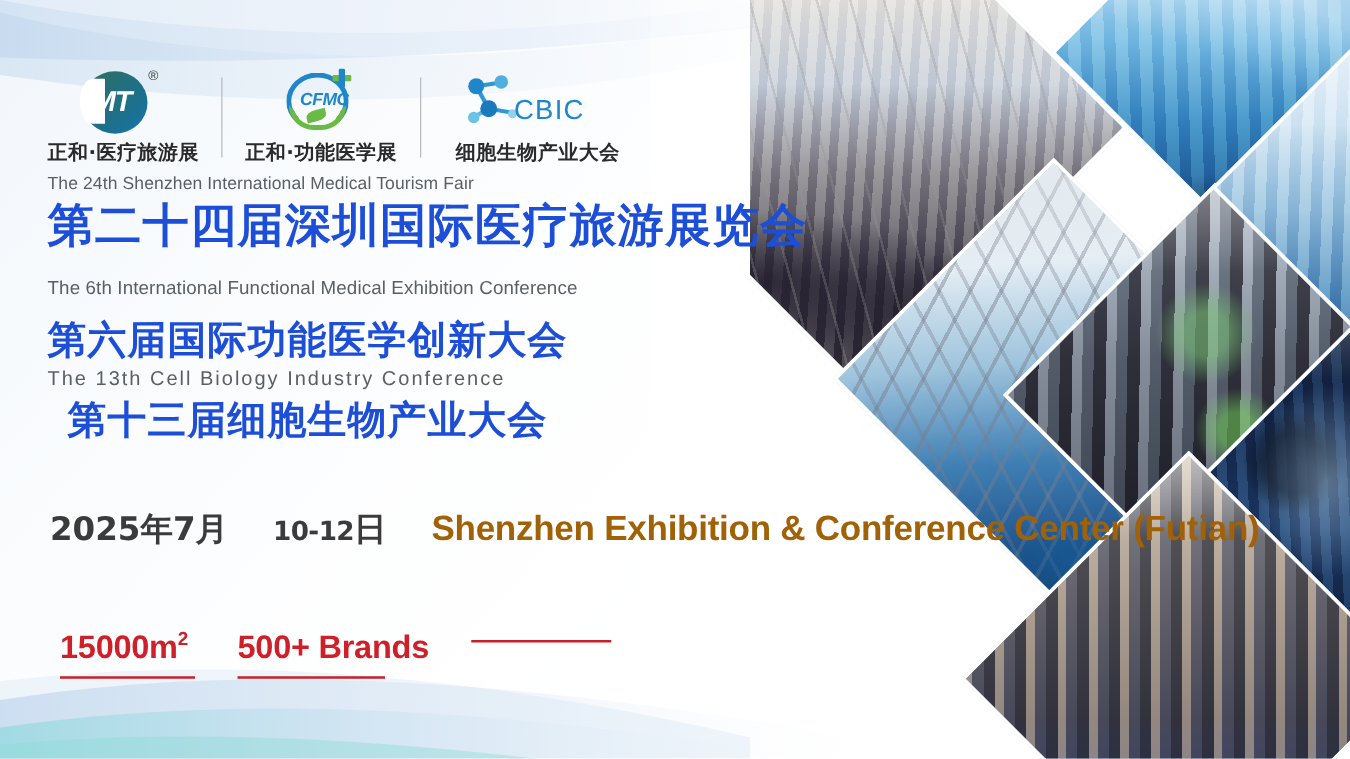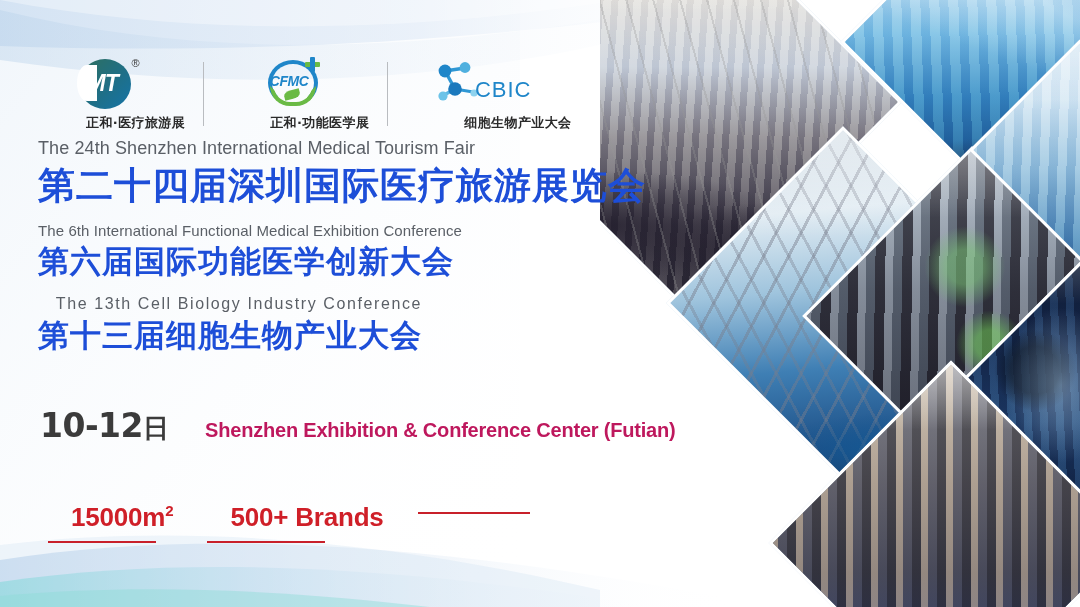--- a/index.html
+++ b/index.html
@@ -188,28 +188,27 @@
     height: 84px;
   }
   .logo-div {
     width: 1px;
     height: 64px;
     background: #b9bcc0;
     margin: 0 18px;
   }
   .logo-mark { position: relative; }
   .logo-cn {
-    font-size: 13px;
+    font-size: 16px;
     font-weight: bold;
     color: #2a2a2a;
     letter-spacing: .4px;
     margin-top: 3px;
     white-space: nowrap;
     font-family: "DejaVu Sans", sans-serif;
-    margin-left: 48px;
   }
   .logo-cn.cbic-cn { color: #2b2b2b; padding-left: 10px; }
 
   
   .mt-wrap { position: relative; width: 74px; height: 54px; }
   .mt-circle {
     position: absolute; left: 4px; top: 2px;
     width: 52px; height: 50px;
     border-radius: 50%;
     background: linear-gradient(135deg, #2f6f5d 0%, #1f6f86 55%, #1574a8 100%);
@@ -252,21 +251,21 @@
   }
   .cfmc-leaf2 {
     position: absolute; left: 24px; top: 33px;
     width: 16px; height: 9px;
     border-radius: 50% 0 50% 0;
     background: #6aba45;
     transform: rotate(-14deg);
   }
   .cfmc-txt {
     position: absolute; left: 10px; top: 16px;
-    width: 48px; text-align: left;
+    width: 48px; text-align: right;
     font-size: 14px; font-weight: bold; font-style: italic;
     color: #1f86c9;
     letter-spacing: -.4px;
     font-family: "Liberation Sans", sans-serif;
   }
   .cfmc-plus {
     position: absolute; left: 45px; top: 0px;
     width: 15px; height: 15px;
   }
   .cfmc-plus i, .cfmc-plus b {
@@ -294,53 +293,53 @@
     font-family: "Liberation Sans", sans-serif;
   }
   .t-cn {
     color: #1d4ed8;
     font-weight: bold;
     white-space: nowrap;
     font-family: "DejaVu Sans", sans-serif;
   }
 
   #tb1 { top: 138px; }
-  #tb1 .t-en { font-size: 18px; letter-spacing: .1px; }
+  #tb1 .t-en { font-size: 14px; letter-spacing: .1px; }
   #tb1 .t-cn { font-size: 37px; letter-spacing: 1px; margin-top: 2px; }
 
   #tb2 { top: 222px; }
   #tb2 .t-en { font-size: 15px; letter-spacing: .1px; }
-  #tb2 .t-cn { font-size: 31px; letter-spacing: 1px; margin-top: 2px; }
-
-  #tb3 { top: 295px; text-align: right; }
+  #tb2 .t-cn { font-size: 31px; letter-spacing: 1px; margin-top: 12px; }
+
+  #tb3 { top: 295px; }
   #tb3 .t-en { font-size: 16px; letter-spacing: 1.6px; }
-  #tb3 .t-cn { font-size: 31px; letter-spacing: 1px; margin-top: 2px; }
+  #tb3 .t-cn { font-size: 31px; letter-spacing: 1px; margin-top: 2px; margin-left: 16px; }
 
   
   .datebar {
     position: absolute;
     left: 40px;
     top: 406px;
     display: flex;
     align-items: baseline;
   }
   .date-txt {
     color: #3b3b3b;
     font-weight: bold;
     font-size: 26px;
     font-family: "DejaVu Sans", sans-serif;
     white-space: nowrap;
     letter-spacing: 0px;
   }
-  .date-big { font-size: 33px; letter-spacing: -.5px; }
+  .date-big { font-size: 21px; letter-spacing: -.5px; margin-left: 36px; }
   .venue-txt {
     margin-left: 36px;
-    color: #be185d;
+    color: #a16207;
     font-weight: bold;
-    font-size: 20px;
+    font-size: 28px;
     font-family: "Liberation Sans", sans-serif;
     white-space: nowrap;
     letter-spacing: -.2px;
     text-align: right;
   }
 
   
   .stats {
     position: absolute;
     left: 48px;
@@ -350,21 +349,20 @@
   }
   .stat { margin-right: 34px; }
   .stat-val {
     color: #cf1f28;
     font-weight: bold;
     font-size: 26px;
     white-space: nowrap;
     font-family: "Liberation Sans", sans-serif;
     letter-spacing: -.2px;
     line-height: 1.1;
-    margin-left: 23px;
   }
   .stat-rule {
     height: 2px;
     background: #c8202a;
     margin-top: 9px;
   }
   #st0 .stat-rule { width: 108px; }
   #st1 .stat-rule { width: 118px; }
   #st2 .stat-rule { width: 112px; }
   sup { font-size: .58em; vertical-align: super; }
@@ -509,20 +507,21 @@
       <div class="t-en">The 6th International Functional Medical Exhibition Conference</div>
       <div class="t-cn">第六届国际功能医学创新大会</div>
     </div>
 
     <div class="title-block" id="tb3">
       <div class="t-en">The 13th Cell Biology Industry Conference</div>
       <div class="t-cn">第十三届细胞生物产业大会</div>
     </div>
 
     <div class="datebar">
+      <span class="date-txt">2025年7月</span>
       <span class="date-txt date-big">10-12</span>
       <span class="date-txt">日</span>
       <span class="venue-txt">Shenzhen Exhibition &amp; Conference Center (Futian)</span>
     </div>
 
     <div class="stats">
       <div class="stat" id="st0">
         <div class="stat-val"><span>15000m</span><sup>2</sup></div>
         <div class="stat-rule"></div>
       </div>

